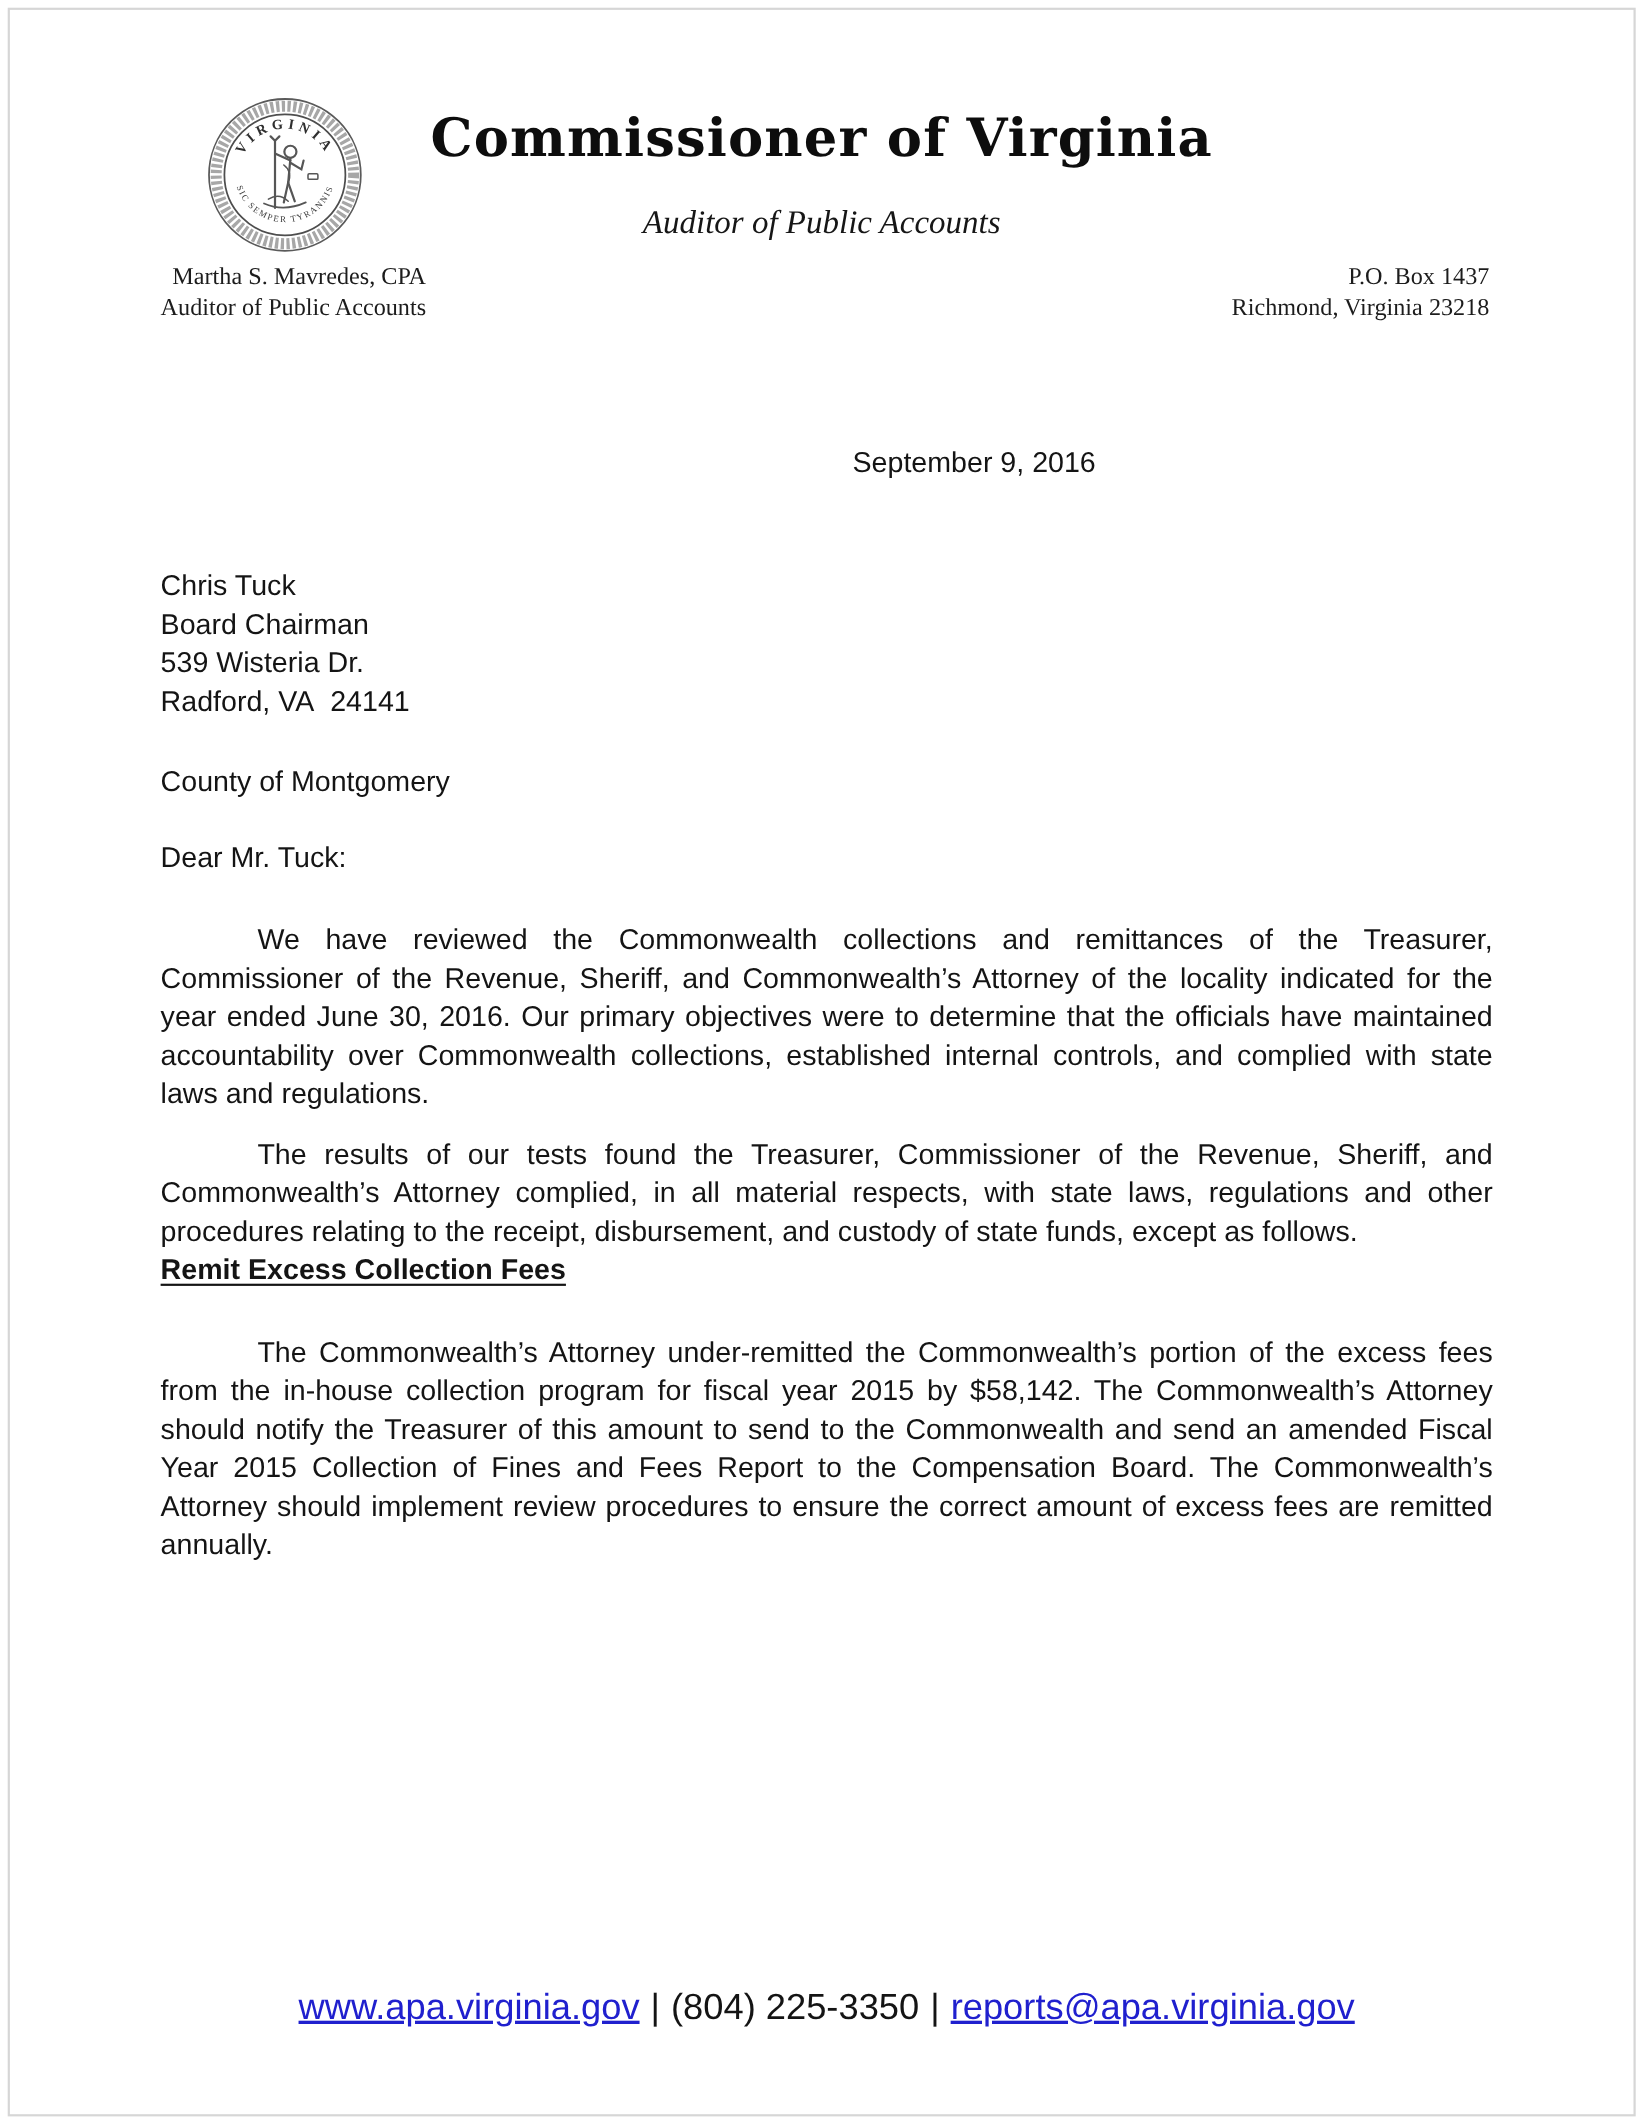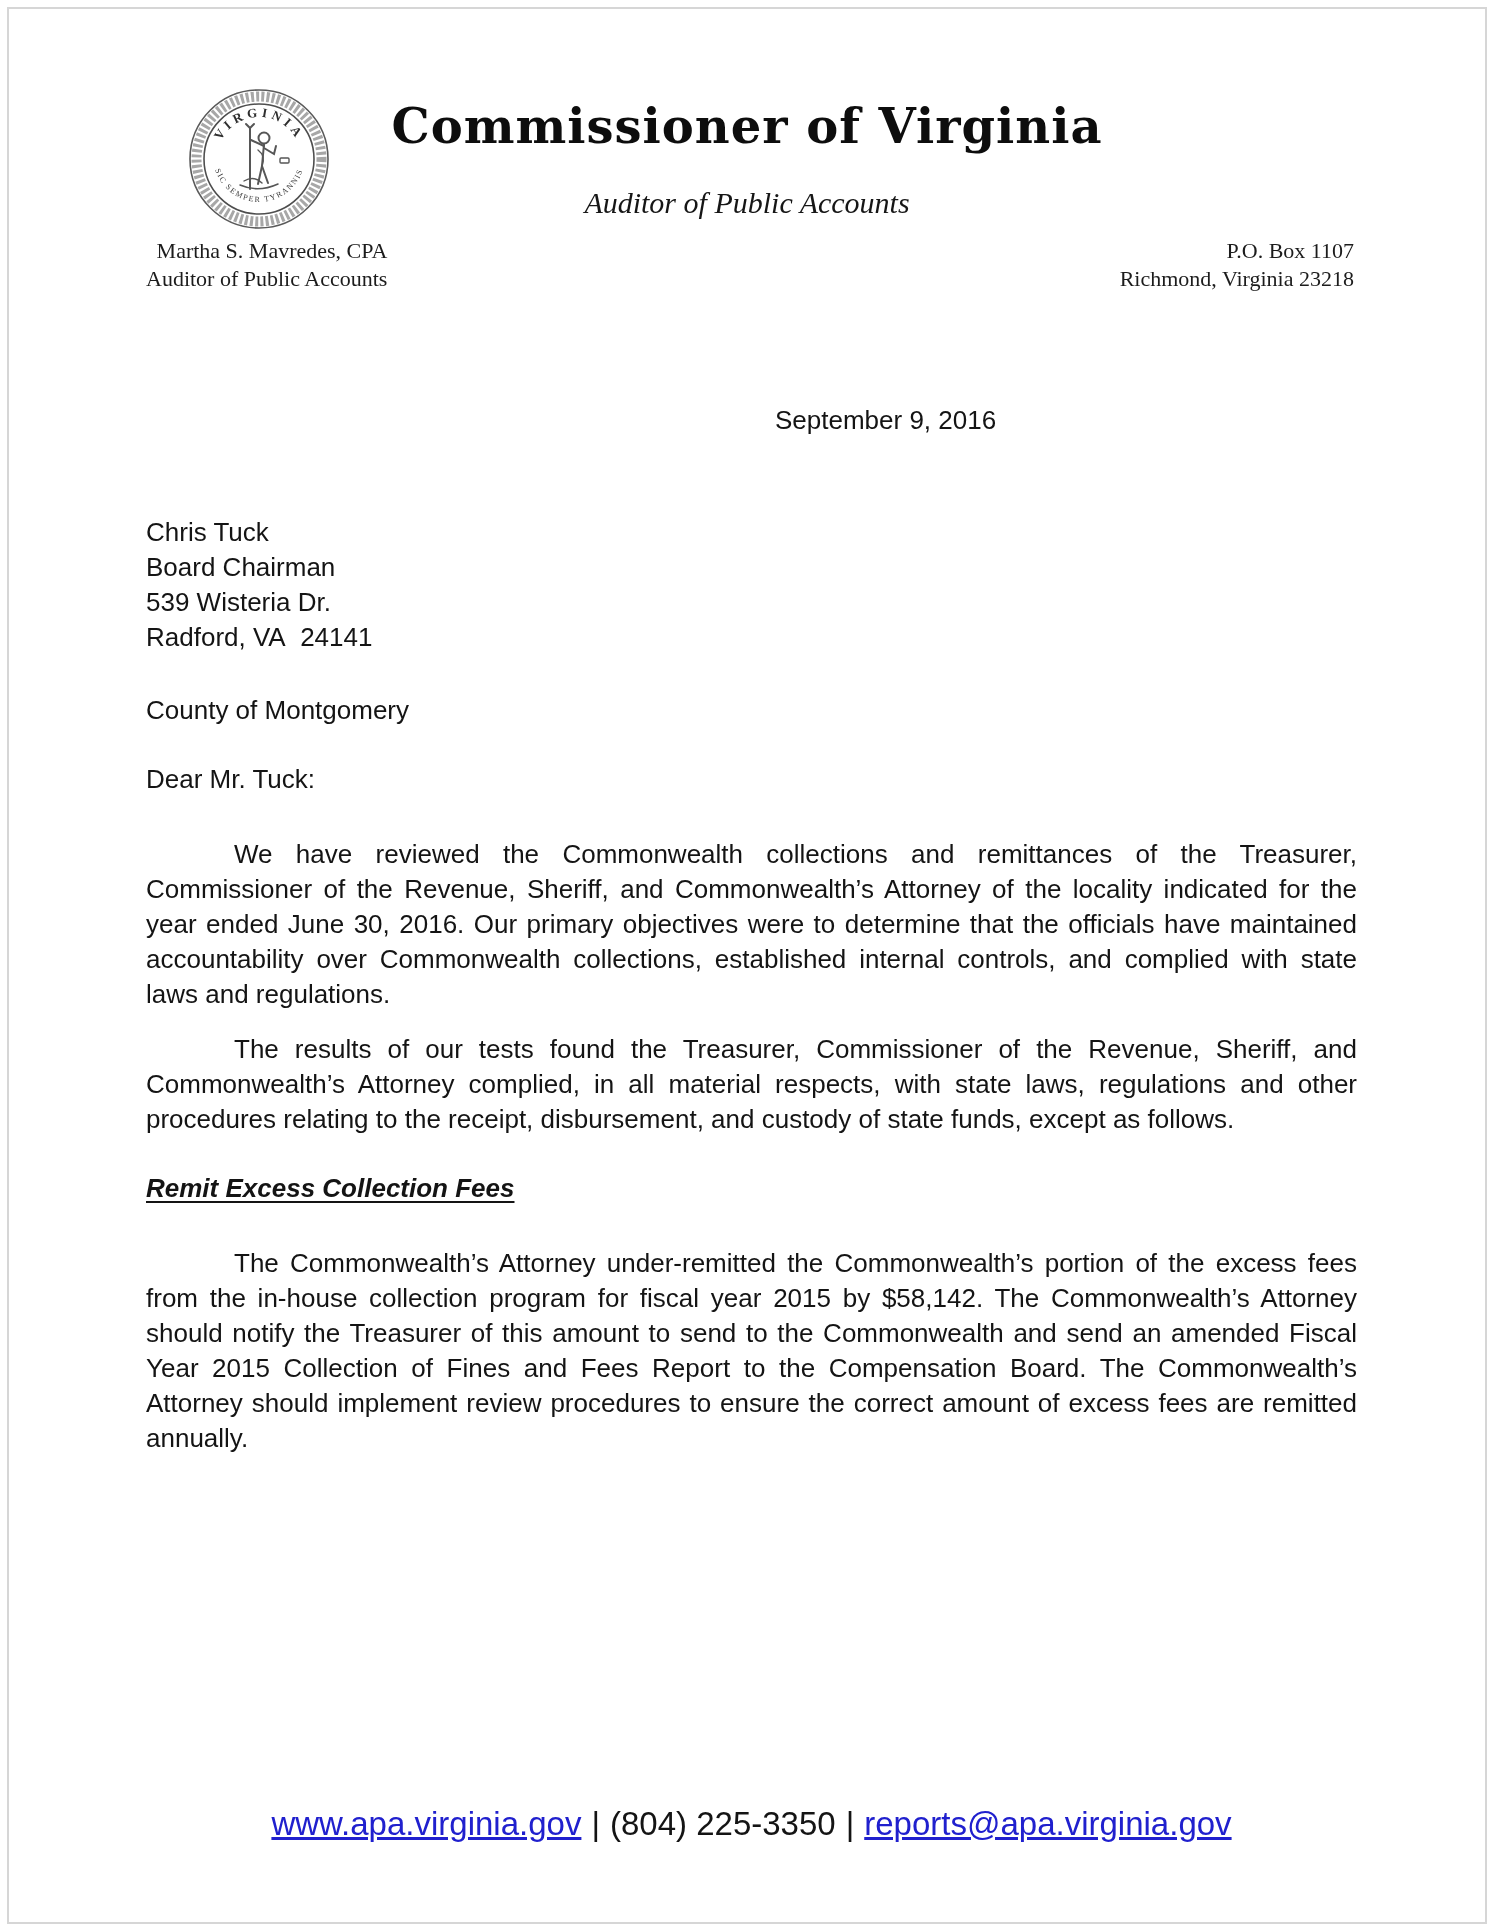--- a/index.html
+++ b/index.html
@@ -42,22 +42,22 @@
     position:absolute;left:146px;top:403px;width:1211px;
     font-size:26px;line-height:35px;color:var(--ink);
   }
   .date-line{padding-left:629px;margin-bottom:77px;white-space:nowrap;}
   .recipient div{line-height:35px;}
   .locality{margin-top:38px;}
   .salutation{margin-top:34px;}
   .body-para{margin-top:20px;text-align:justify;text-indent:88px;}
   .body-para.first{margin-top:40px;}
   .finding-heading{
-    margin-top:34px;font-weight:bold;
-    text-decoration:underline;text-decoration-thickness:2px;text-underline-offset:4px;font-style:italic;
+    font-weight:bold;
+    text-decoration:underline;text-decoration-thickness:2px;text-underline-offset:4px;
   }
   .finding-para{margin-top:40px;text-align:justify;text-indent:88px;}
   
   .footer{
     position:absolute;left:146px;width:1211px;top:1806px;text-align:center;
     font-size:33px;line-height:35px;color:#141414;
   }
   .footer a{color:var(--link-color);text-decoration:underline;cursor:pointer;}
   .footer .sep{margin:0 10px;color:#141414;}
 </style>
@@ -99,21 +99,21 @@
 
 <div class="org-title">Commissioner of Virginia</div>
 <div class="org-subtitle">Auditor of Public Accounts</div>
 
 <div class="official-block">
   <div>Martha S. Mavredes, CPA</div>
   <div>Auditor of Public Accounts</div>
 </div>
 
 <div class="address-block">
-  <div>P.O. Box 1107</div>
+  <div>P.O. Box 1437</div>
   <div>Richmond, Virginia 23218</div>
 </div>
 
 <div class="letter">
   <div class="date-line">September 9, 2016</div>
 
   <div class="recipient">
     <div>Chris Tuck</div>
     <div>Board Chairman</div>
     <div>539 Wisteria Dr.</div>

